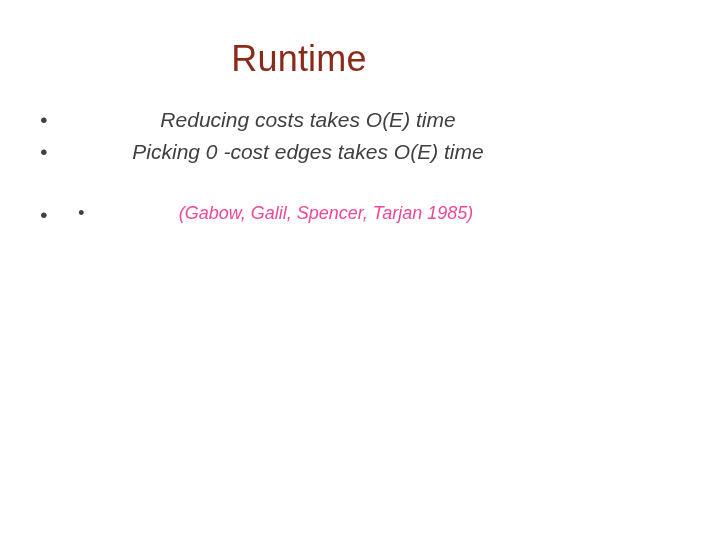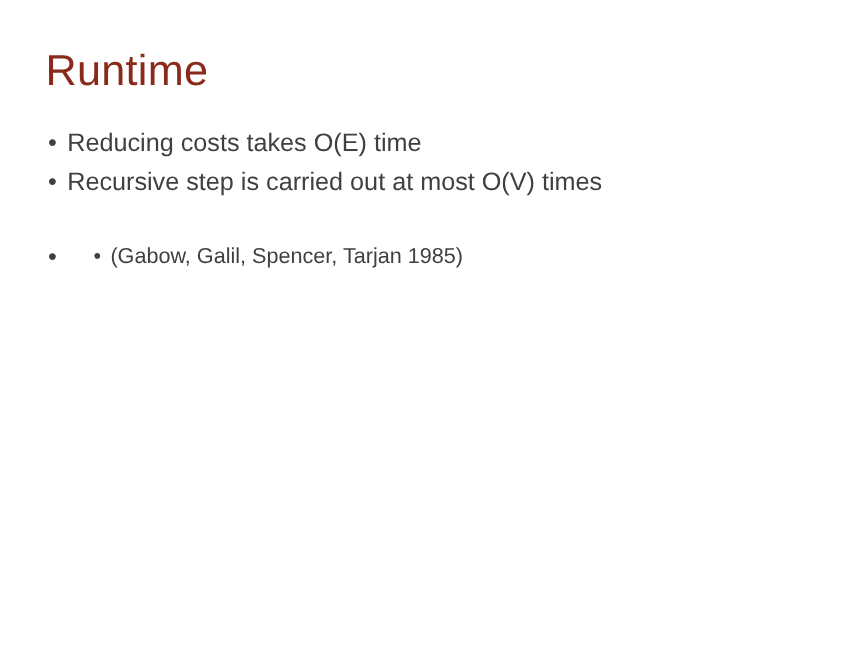--- a/index.html
+++ b/index.html
@@ -11,40 +11,42 @@
     font-family: Arial, Helvetica, sans-serif;
     color: #3f3f3f;
     overflow: hidden;
   }
   .slide {
     box-sizing: border-box;
     width: 590px;
     height: 540px;
     padding: 38px 30px 0 38px;
     position: relative;
+    text-align: center;
   }
   .title {
     font-size: 36px;
     font-weight: 400;
     color: #8a2a1a;
     margin: 0 0 26px 0;
     letter-spacing: 0.2px;
   }
   ul.bullets {
     list-style: none;
     margin: 0;
     padding: 0;
   }
   ul.bullets > li {
     position: relative;
     padding-left: 18px;
     font-size: 21px;
     line-height: 1.35;
     margin: 0 0 4px 0;
     color: #404040;
+    font-style: italic;
   }
   ul.bullets > li::before {
     content: "•";
     position: absolute;
     left: 2px;
     top: 0;
     color: #404040;
     font-size: 21px;
     line-height: 1.35;
   }
@@ -54,42 +56,42 @@
   ul.sub {
     list-style: none;
     margin: 4px 0 0 0;
     padding: 0 0 0 22px;
   }
   ul.sub > li {
     position: relative;
     padding-left: 14px;
     font-size: 18px;
     line-height: 1.35;
-    color: #404040;
+    color: #ec4899;
   }
   ul.sub > li::before {
     content: "•";
     position: absolute;
     left: 0;
     top: 0;
     color: #404040;
     font-size: 18px;
     line-height: 1.35;
   }
 </style>
 </head>
 <body>
 
 <div class="slide">
 
   <h1 class="title">Runtime</h1>
 
   <ul class="bullets">
     <li>Reducing costs takes O(E) time</li>
-    <li>Recursive step is carried out at most O(V) times</li>
+    <li>Picking 0 -cost edges takes O(E) time</li>
   </ul>
 
   <div class="spacer"></div>
 
   <ul class="bullets">
     <li>
       <ul class="sub">
         <li>(Gabow, Galil, Spencer, Tarjan 1985)</li>
       </ul>
     </li>

